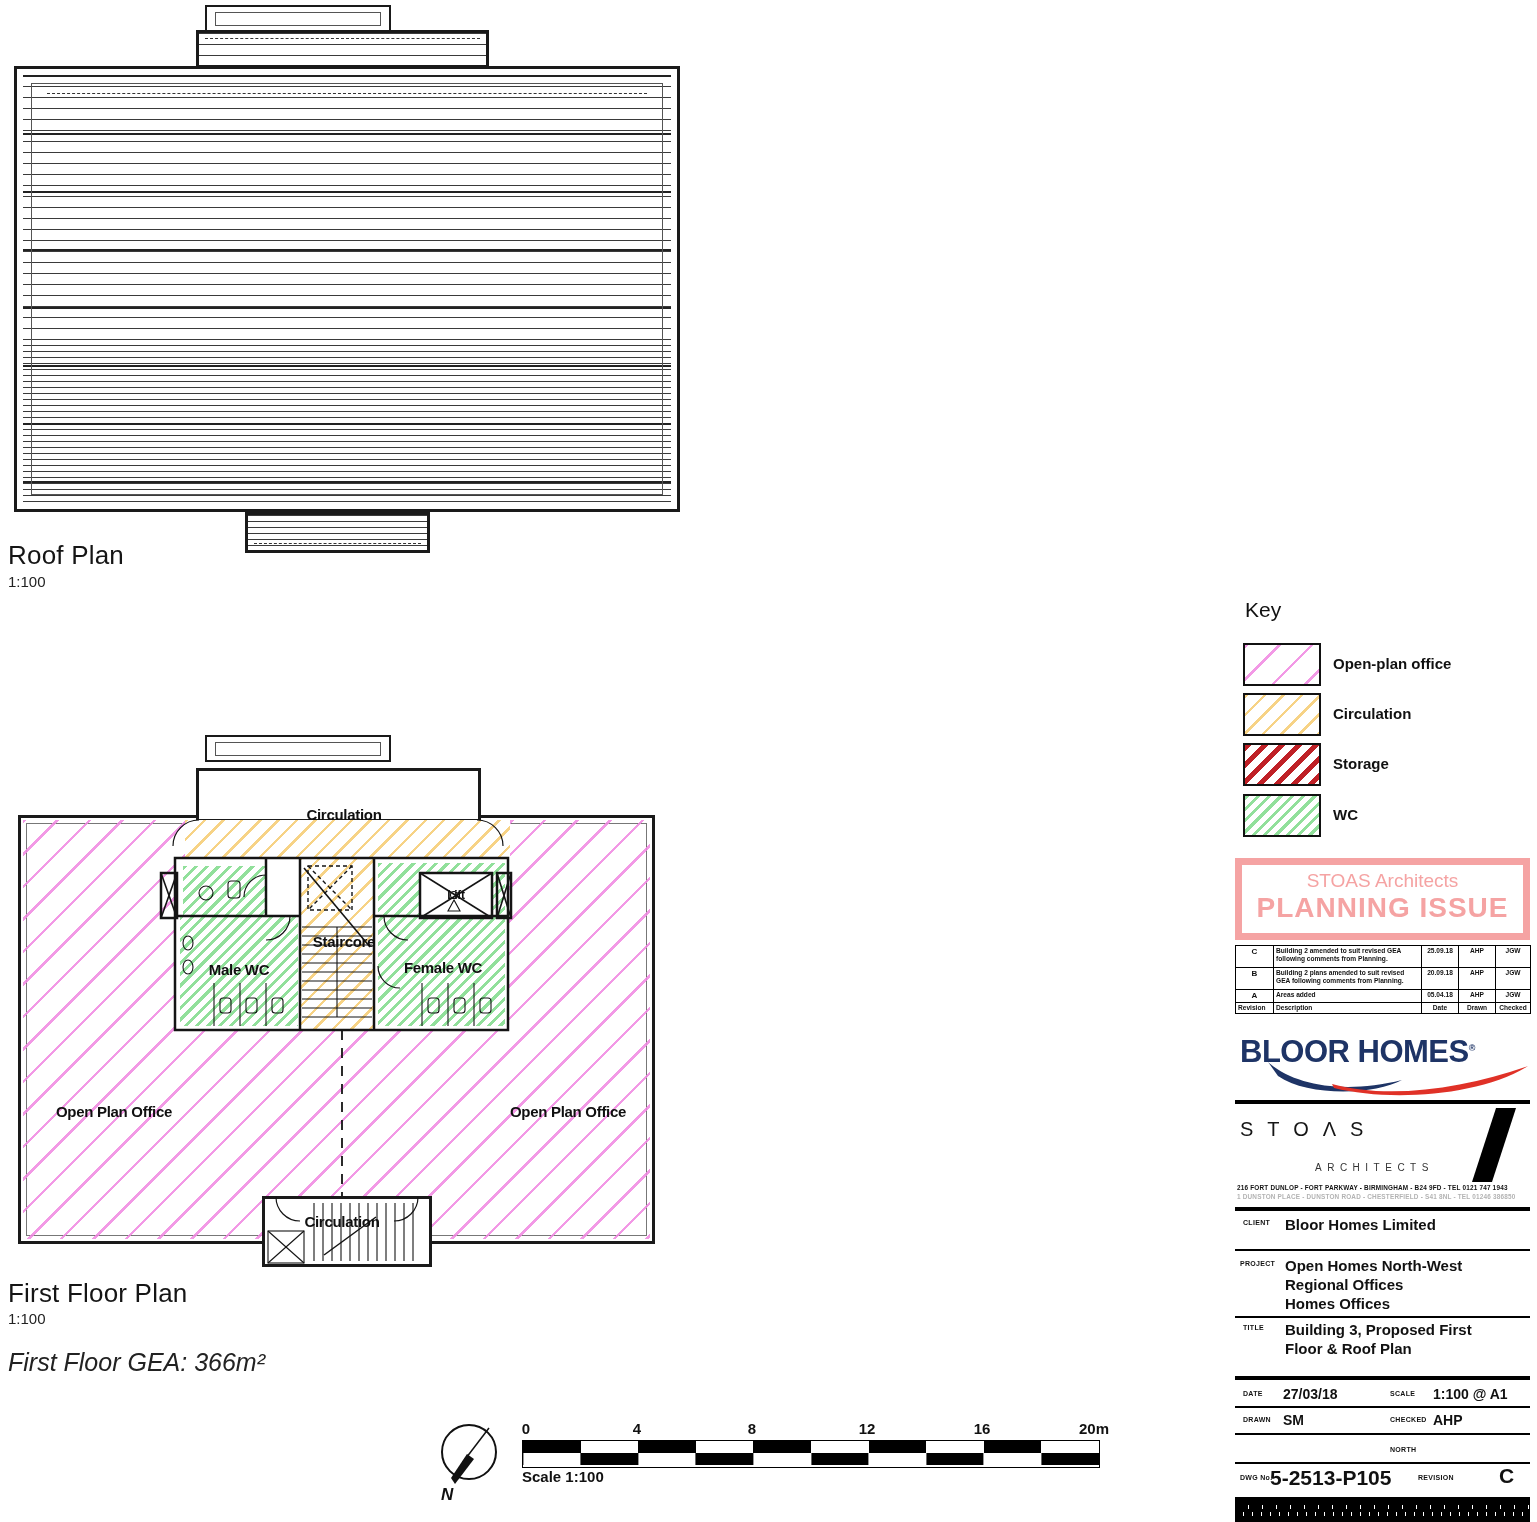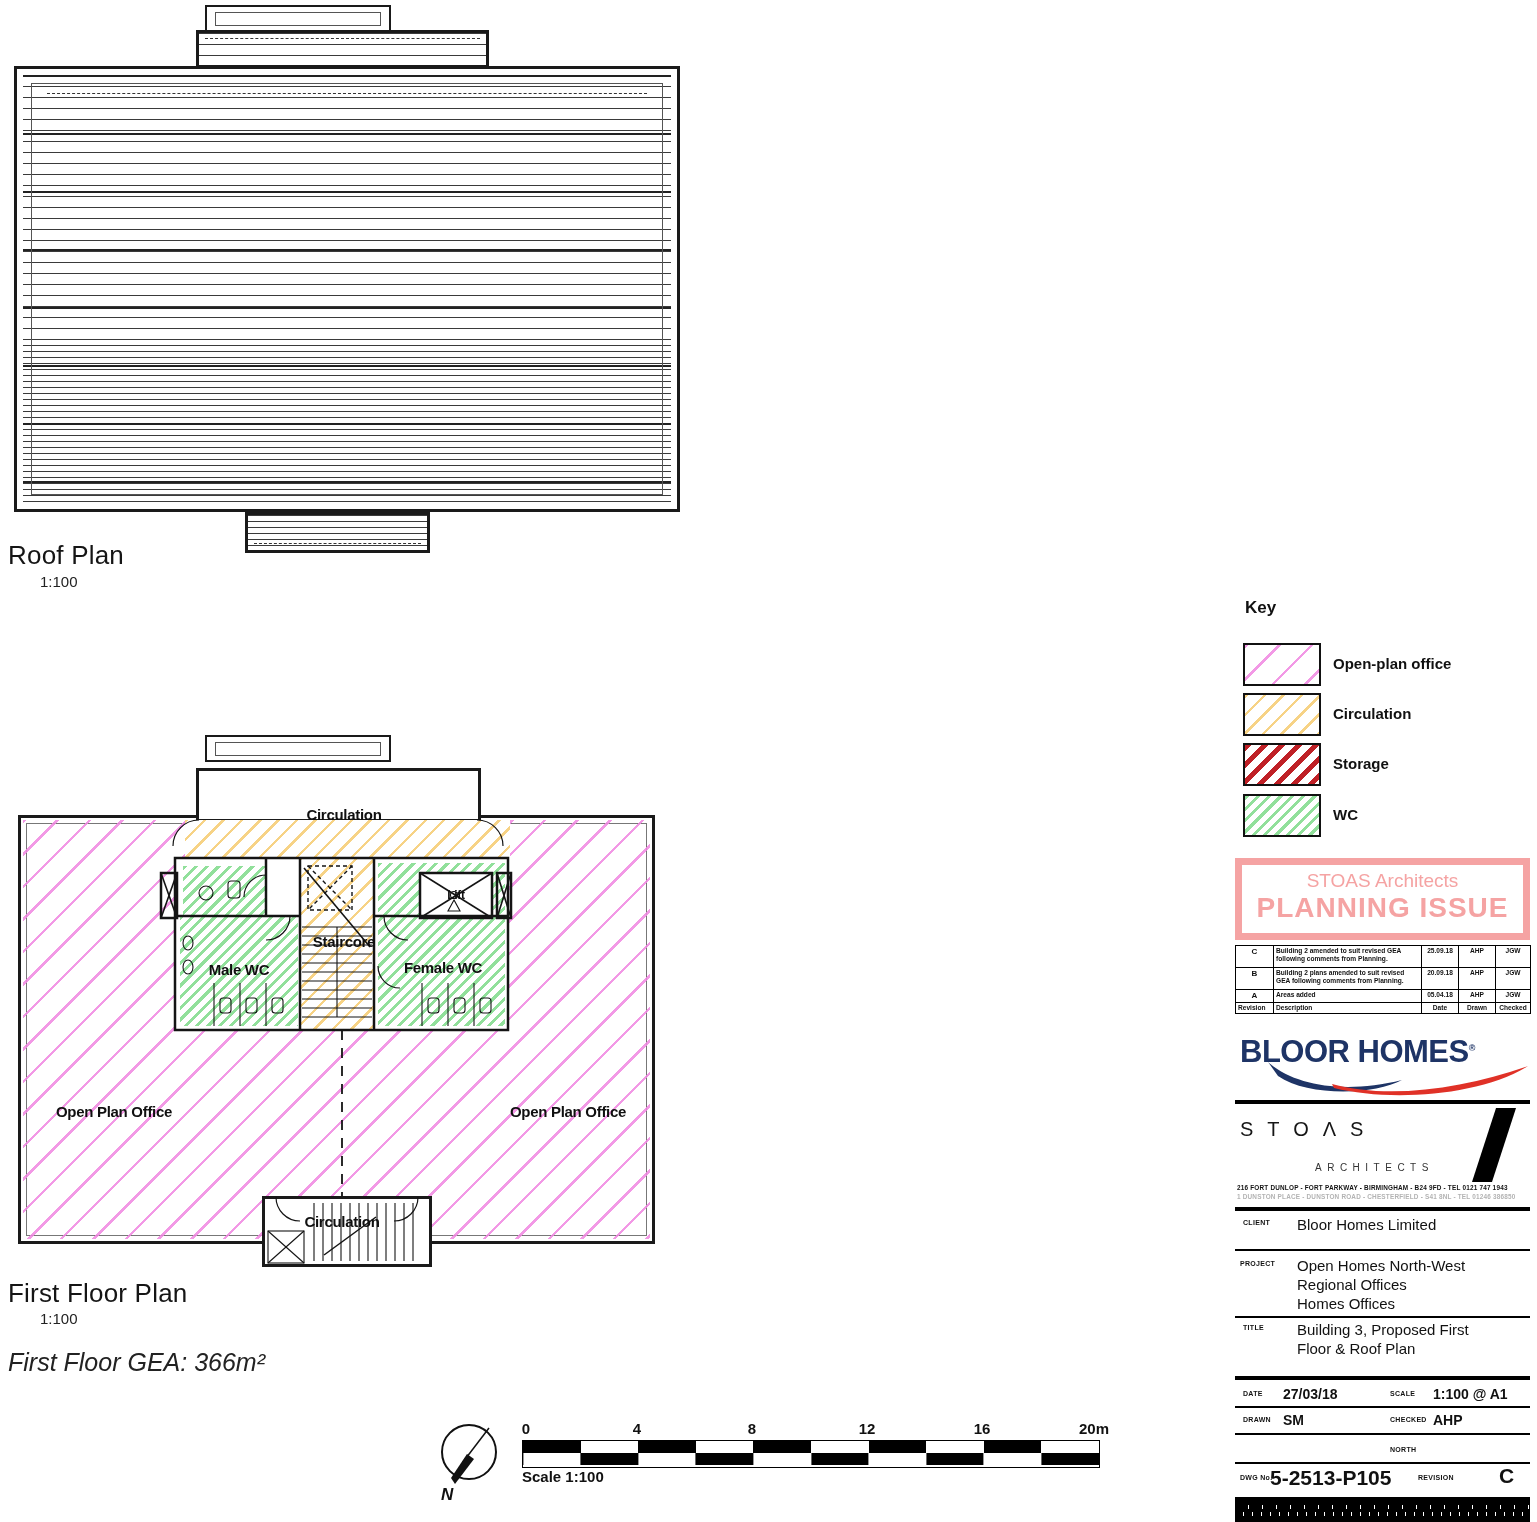--- a/index.html
+++ b/index.html
@@ -17,40 +17,40 @@
   .outline3{border:3px solid #1a1a1a;box-sizing:border-box;background:#fff;}
   .outline2{border:2px solid #1a1a1a;box-sizing:border-box;background:#fff;}
   .rooflines{background-image:repeating-linear-gradient(180deg,#3a3a3a 0 1px,transparent 1px 11px);}
   .rooflines-dense{background-image:repeating-linear-gradient(180deg,#3a3a3a 0 1px,transparent 1px 6px);}
   .rooflines-heavy{background-image:repeating-linear-gradient(180deg,#222 0 2px,transparent 2px 58px);}
   .innerline{border:1px solid #555;box-sizing:border-box;background:transparent;}
   .dashline{border-top:1px dashed #333;height:0;}
 
   
   .plan-title{font-size:26px;color:#151515;letter-spacing:.2px;}
-  .plan-scale{font-size:15px;color:#222;margin-left:32px;}
+  .plan-scale{font-size:15px;color:#222;}
   .gea{font-size:25px;font-style:italic;color:#222;text-align:center;}
 
   
   #ffp{left:14px;top:735px;width:650px;height:540px;}
   .room-label{font-size:15px;font-weight:600;letter-spacing:-.3px;color:#101010;text-align:center;}
   svg.lines{left:0;top:0;pointer-events:none;}
 
   
   #scalebar{left:522px;top:1420px;width:578px;height:62px;}
   .tick{position:absolute;top:0;font-size:15px;font-weight:600;transform:translateX(-50%);}
   .bar{position:absolute;top:20px;left:0;width:576px;height:26px;border:1px solid #000;}
   .bar .r1,.bar .r2{height:12px;background-image:repeating-linear-gradient(90deg,#000 0 57.6px,#fff 57.6px 115.2px);}
   .bar .r2{background-position:-57.6px 0;}
   .caption{position:absolute;top:48px;left:0;font-size:15px;font-weight:700;}
   #north{left:437px;top:1422px;}
   #north-n{left:441px;top:1485px;font-size:17px;font-weight:800;font-style:italic;}
 
   
-  .key-title{font-size:17px;font-weight:700;}
+  .key-title{font-size:21px;font-weight:400;}
   .swatch{width:78px;height:43px;border:2px solid #111;box-sizing:border-box;background-color:#fff;}
   .swatch-label{font-size:15px;font-weight:600;}
 
   #stamp{left:1235px;top:858px;width:295px;height:82px;border:7px solid #f5a3a3;box-sizing:border-box;text-align:center;color:#f5a3a3;}
   #stamp .l1{font-size:19px;margin-top:5px;}
   #stamp .l2{font-size:28px;font-weight:600;letter-spacing:1px;}
 
   table.rev{border-collapse:collapse;table-layout:fixed;width:295px;}
   table.rev td{border:1.5px solid #000;font-size:6.6px;font-weight:700;padding:1px 2px;vertical-align:top;line-height:1.25;}
   table.rev td.rv{text-align:center;font-size:8px;}
@@ -62,21 +62,21 @@
   .divider4{height:4px;background:#000;}
   .divider2{height:2px;background:#000;}
 
   .stoas-word{font-size:20px;font-weight:500;letter-spacing:14px;color:#161616;}
   .stoas-arch{font-size:10px;letter-spacing:5.5px;color:#333;}
   .stoas-slash{width:20px;height:74px;background:#000;transform:skewX(-18deg);}
   .addr1{font-size:6.4px;font-weight:700;color:#111;letter-spacing:.2px;white-space:nowrap;}
   .addr2{font-size:6.4px;font-weight:700;color:#b3b3b3;letter-spacing:.2px;white-space:nowrap;}
 
   .fld{font-size:7px;font-weight:700;letter-spacing:.3px;}
-  .val{font-size:15px;font-weight:400;line-height:19px;margin-left:12px;}
+  .val{font-size:15px;font-weight:700;line-height:19px;}
   .val-sm{font-size:14px;font-weight:600;}
   .val-big{font-size:21px;font-weight:700;}
 
   #barcode{left:1235px;top:1497px;width:295px;height:25px;background:#000;}
   #barcode .t1,#barcode .t2{height:4px;background-image:repeating-linear-gradient(90deg,transparent 0 13px,#fff 13px 14px);}
   #barcode .t1{margin-top:8px;}
   #barcode .t2{margin-top:3px;background-image:repeating-linear-gradient(90deg,transparent 0 8px,#fff 8px 9px);}
 </style>
 </head>
 <body>

